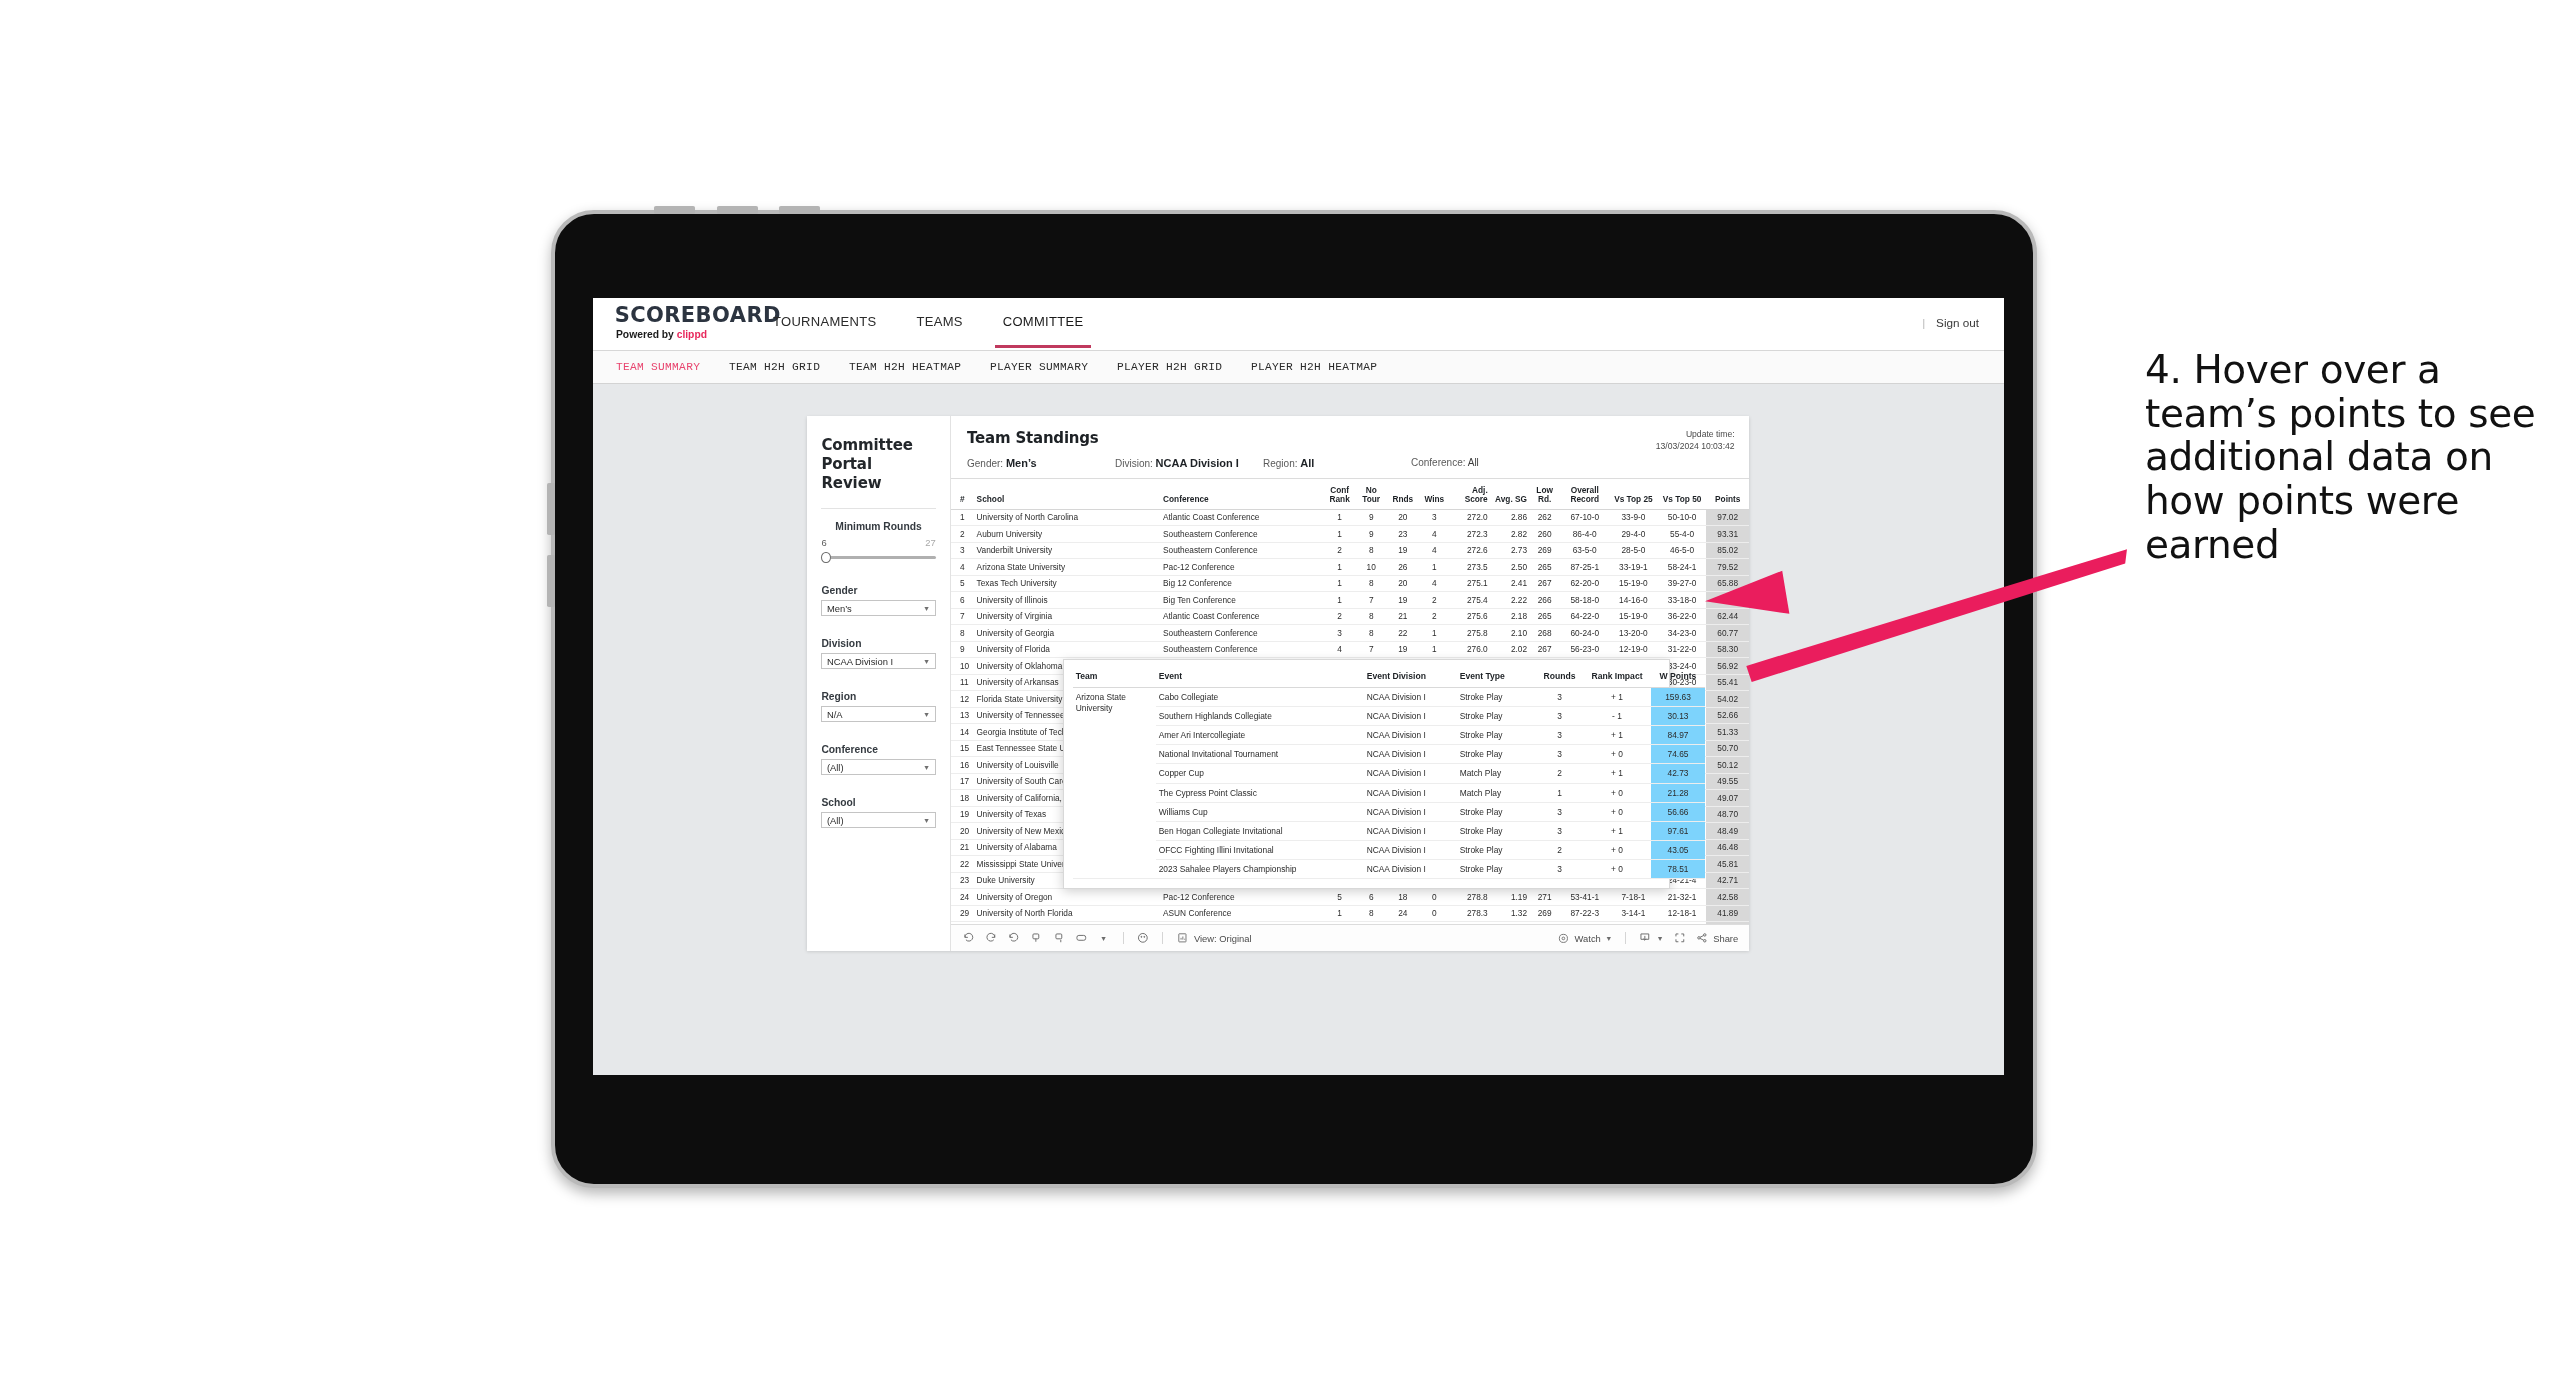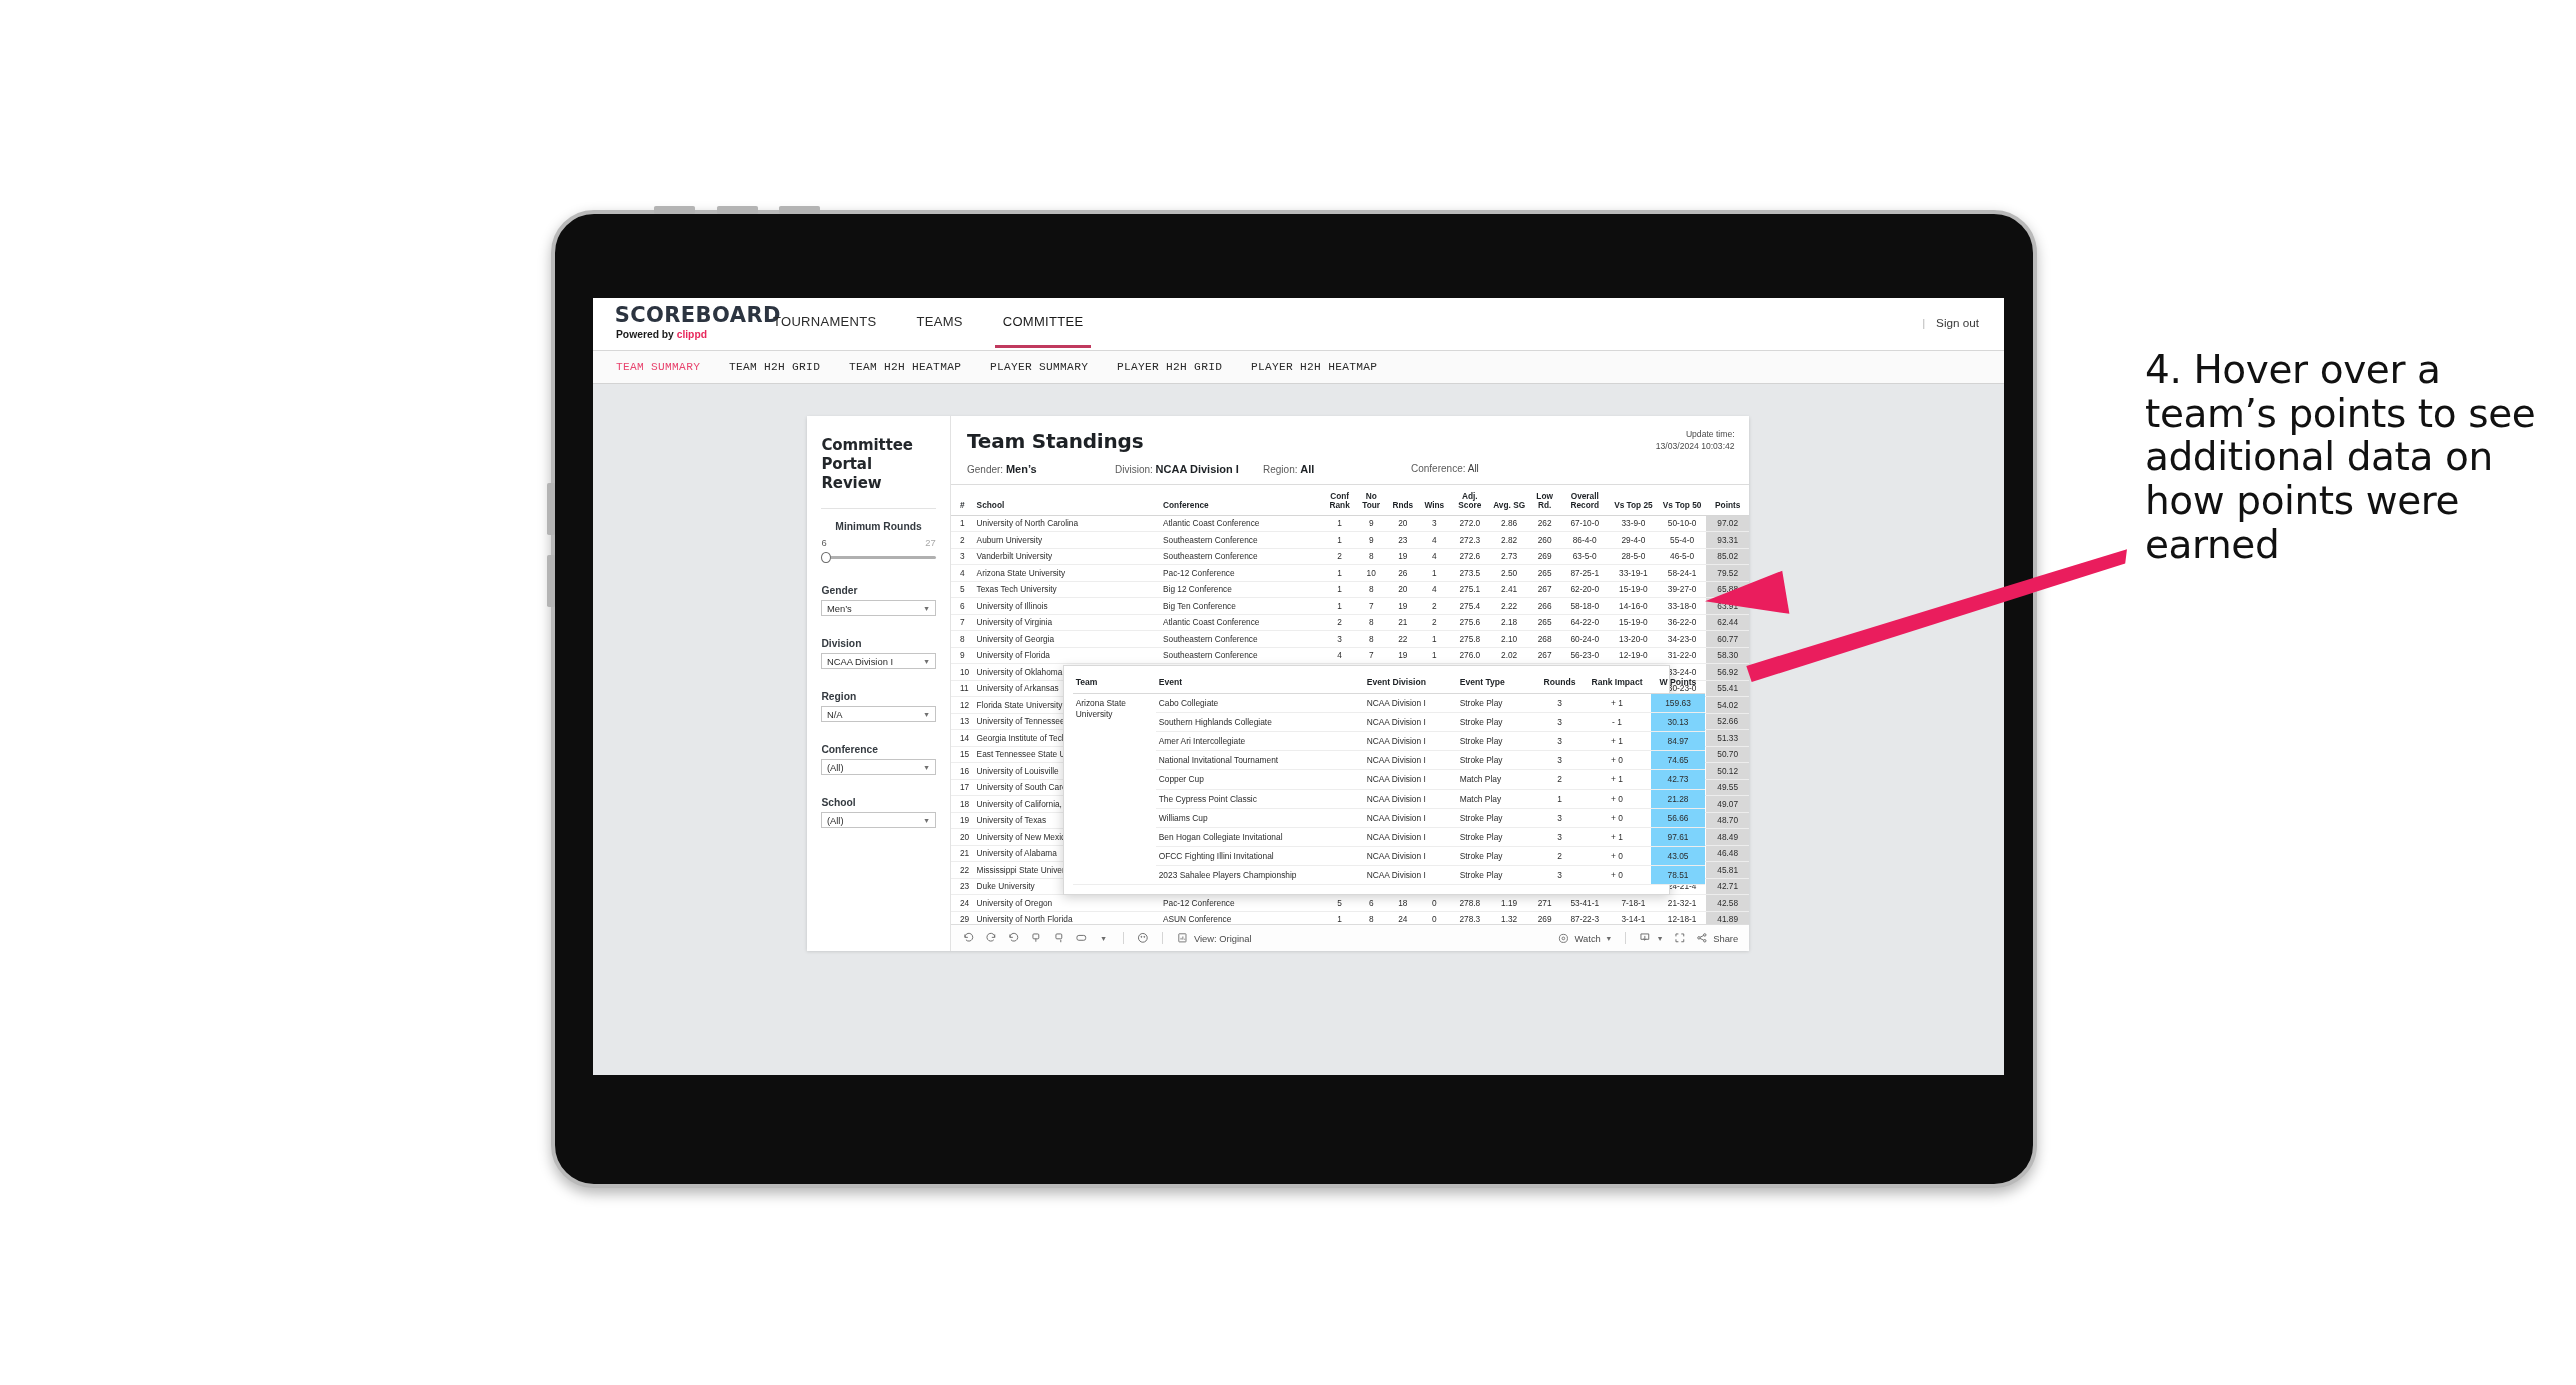--- a/index.html
+++ b/index.html
@@ -119,42 +119,42 @@
   .fselect {
     height: 16px; border:0.9px solid #c4c4c4; background:#fff;
     display:flex; align-items:center; padding: 0 4.5px;
     font-size: 9.4px; color:#2b2b2b;
   }
   .fselect .caret { margin-left:auto; font-size:7.2px; color:#707070; }
 
   
   .main { flex:1; min-width:0; display:flex; flex-direction:column; background:#fff; position:relative; }
   .main-head { padding: 12.6px 14.4px 0 16px; position:relative; }
-  .main-head h1 { font-family:"DejaVu Sans", sans-serif; font-size: 20px; font-weight:700; color:#1d2125; letter-spacing:-0.2px;}
+  .main-head h1 { font-family:"DejaVu Sans", sans-serif; font-size: 15px; font-weight:700; color:#1d2125; letter-spacing:-0.2px;}
   .upd { position:absolute; right:14.4px; top:11.7px; text-align:right; font-size:8.6px; color:#4a4a4a; line-height:1.45;}
   .filters-line { display:flex; margin: 10.8px 0 0 0; font-size: 10px; color:#5a5a5a; }
   .filters-line .fi { width: 148px; }
   .filters-line .fi b { color:#1d2125; font-size:11px; font-weight:700;}
   .filters-line .fi.cnf b { font-weight:400; color:#3c3c3c; font-size:10px;}
 
   .tbl-wrap { margin-top: 9px; border-top:0.9px solid #dcdcdc; flex:1; overflow:hidden; position:relative;}
   table.stand { width:100%; border-collapse:collapse; table-layout:fixed; }
   table.stand th {
     font-size: 8.3px; color:#1d2125; font-weight:700; padding: 6.3px 1.8px 5.4px 1.8px;
     vertical-align:bottom; line-height:1.08; border-bottom:0.9px solid #d6d6d6;
   }
   table.stand td {
     font-size: 8.3px; color:#2c2c2c; padding: 3.2px 1.8px; line-height:1.1;
     border-bottom:0.9px solid #ededed; white-space:nowrap; overflow:hidden;
   }
   .c-rank { width: 23px; text-align:left; padding-left:9px !important;}
   .c-school { width: 180px; text-align:left; }
   .c-conf { width: 157px; text-align:left; }
   .c-num { width: 30.5px; text-align:center; }
-  .c-num2 { width: 38px; text-align:center; }
+  .c-num2 { width: 38px; text-align:right; }
   .c-rec { width: 47px; text-align:center; }
   .c-vs { width: 47px; text-align:center; }
   .c-pts { width: 41px; text-align:center; }
   td.pts { background:#d8d8d8; color:#1d1d1d; text-align:center; }
   th.c-pts { padding-right:5.4px; }
 
   
   .tip {
     position:absolute; left: 112px; top: 180px; width: 607px;
     background:#ffffff; border:0.9px solid #d8d8d8;

